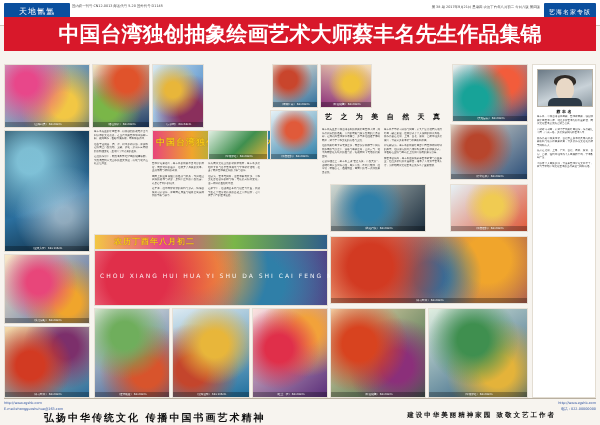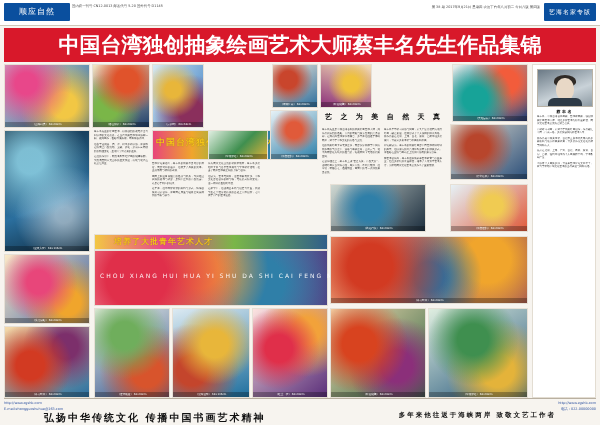--- a/index.html
+++ b/index.html
@@ -40,21 +40,21 @@
     text-align:right;line-height:5px;width:150px;
   }
   .mh-flag{
     position:absolute;right:4px;top:3px;width:52px;height:18px;
     background:#0a4f9e;color:#fff;font-size:6px;line-height:18px;
     text-align:center;letter-spacing:1px;border-radius:1px;
   }
 
   
   .banner{
-    position:absolute;left:4px;top:28px;width:592px;height:34px;
+    position:absolute;left:4px;top:17px;width:592px;height:34px;
     background:#d8182a;
     display:flex;align-items:center;justify-content:center;
     overflow:hidden;
   }
   .banner-text{
     color:#ffffff;font-size:21px;font-weight:bold;letter-spacing:0px;
     white-space:nowrap;
     font-family:"DejaVu Sans","Liberation Sans",sans-serif;
   }
 
@@ -147,21 +147,21 @@
   }
   .f-slogan-l{position:absolute;left:40px;top:0;font-size:10px;color:#111;letter-spacing:2px;font-weight:bold;}
   .f-slogan-r{position:absolute;right:40px;top:0;font-size:6.5px;color:#111;letter-spacing:2px;font-weight:bold;}
 </style>
 </head>
 <body>
 
 <div id="page">
 
   <div class="masthead">
-    <div class="mh-logo">顺应自然</div>
+    <div class="mh-logo">天地氤氲</div>
     <div class="mh-logo-sub">国内统一刊号 CN12-0013 邮发代号 5-20 国外代号 D1145</div>
     <div class="mh-right">第 38 期  2017年9月21日  星期四  农历丁酉年八月初二  今日八版  第四版</div>
     <div class="mh-flag">艺海名家专版</div>
   </div>
 
   <div class="banner">
     <div class="banner-text">中国台湾独创抽象绘画艺术大师蔡丰名先生作品集锦</div>
   </div>
 
   <div class="body-area">
@@ -345,21 +345,21 @@
     </div>
 
     <div class="art" style="left:446px;top:120px;width:78px;height:48px;background:
          radial-gradient(circle at 55% 45%, #f0cb52 0 20%, transparent 58%),
          linear-gradient(140deg,#e6f1f6,#e05a3a);">
       <div class="cap">《清音远韵》 68×68cm</div>
     </div>
 
     <div class="art" style="left:90px;top:170px;width:234px;height:16px;background:
          linear-gradient(90deg,#f2c744,#e8478a 30%,#7ab648 60%,#2f5f8a);"></div>
-    <div class="yellowline" style="left:110px;top:172px;font-size:8px;">培养了大批青年艺术人才</div>
+    <div class="yellowline" style="left:110px;top:172px;font-size:8px;">农历丁酉年八月初二</div>
 
     <div class="art" style="left:326px;top:172px;width:198px;height:68px;background:
          radial-gradient(circle at 20% 45%, #d23a22 0 14%, transparent 50%),
          radial-gradient(circle at 50% 60%, #2a6fa0 0 14%, transparent 50%),
          radial-gradient(circle at 80% 35%, #f0a52c 0 14%, transparent 50%),
          linear-gradient(90deg,#f7d9a8,#7c2f6b);">
       <div class="cap">《丹霞映日》 68×68cm</div>
     </div>
 
   </div>
@@ -369,17 +369,17 @@
     <div class="f-left">
       <div>http://www.zgshb.com</div>
       <div>E-mail:zhongguoshuhua@163.com</div>
     </div>
     <div class="f-right">
       <div>http://www.zgshb.com</div>
       <div>电话：022-00000000</div>
     </div>
     <div class="f-red">
       <div class="f-slogan-l">弘扬中华传统文化  传播中国书画艺术精神</div>
-      <div class="f-slogan-r">多年来他往返于海峡两岸  致敬文艺工作者</div>
+      <div class="f-slogan-r">建设中华美丽精神家园  致敬文艺工作者</div>
     </div>
   </div>
 
 </div>
 
 </body></html>

